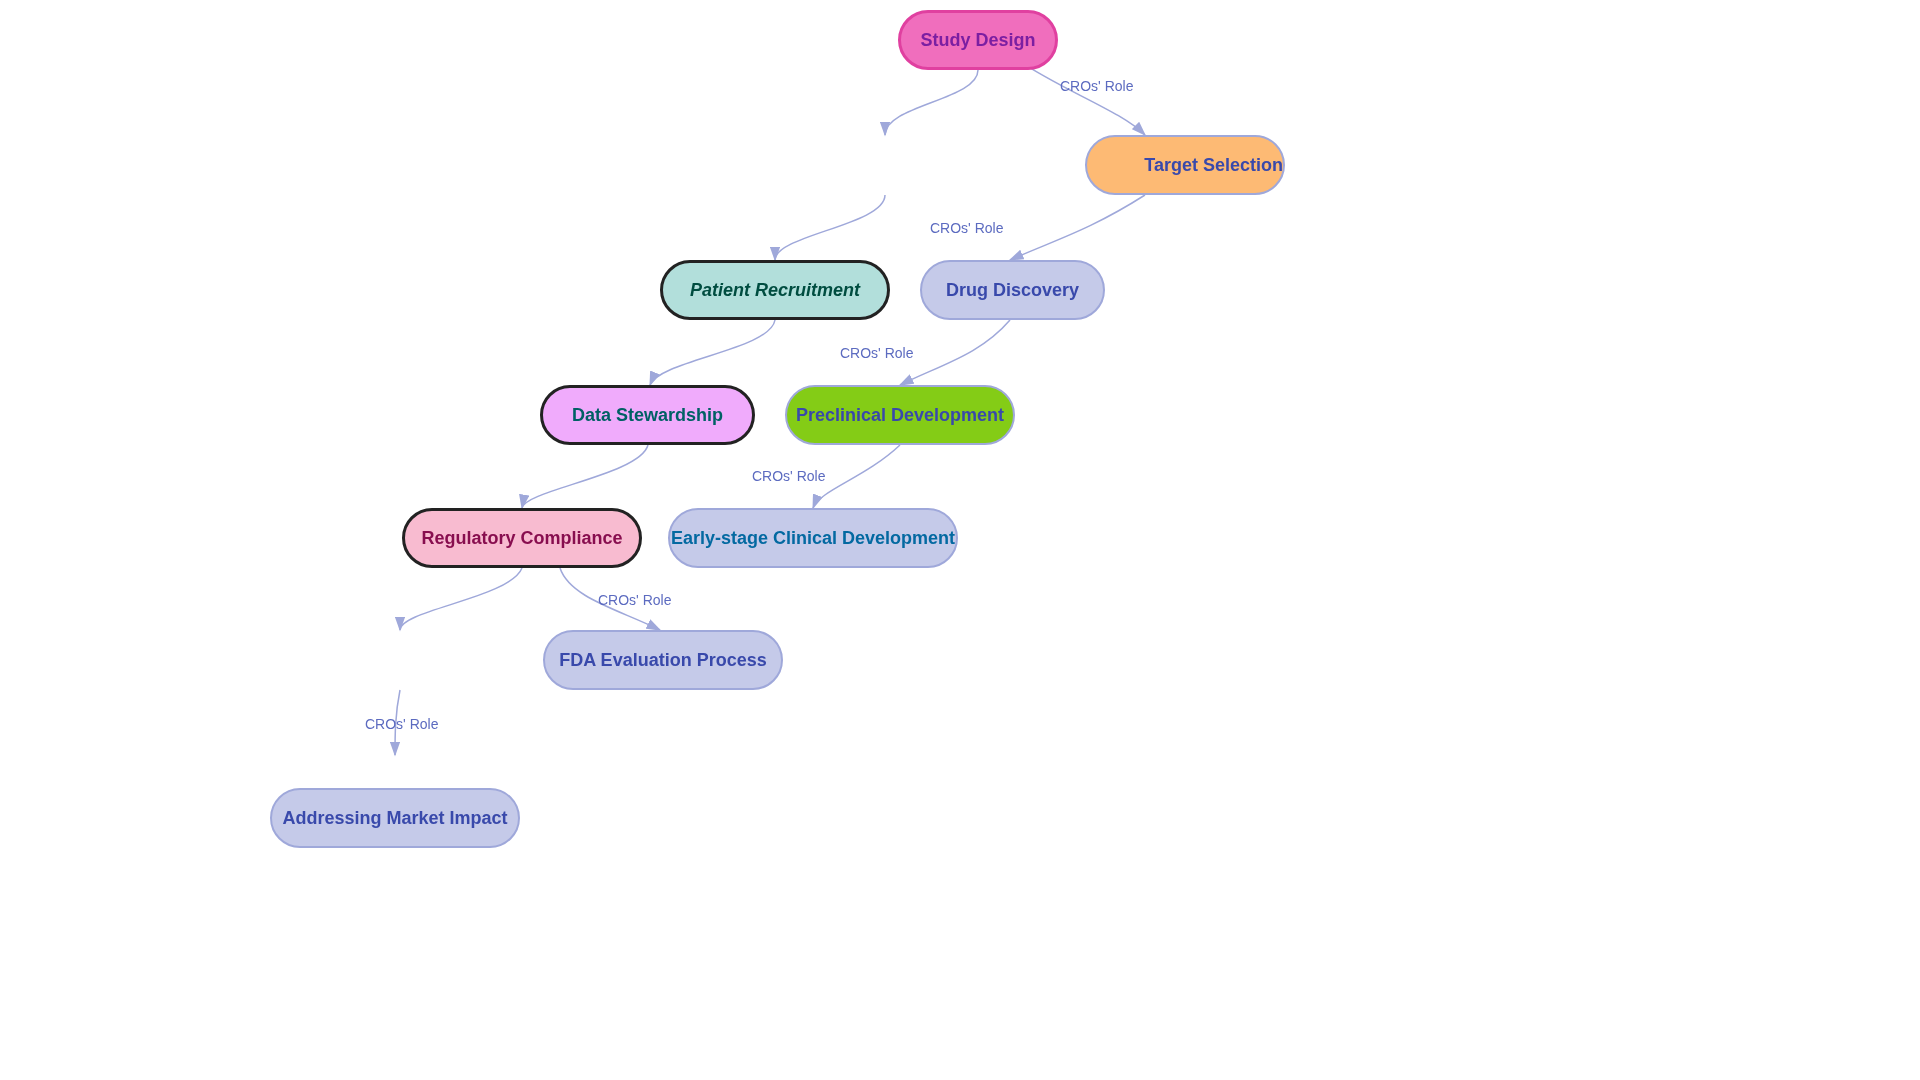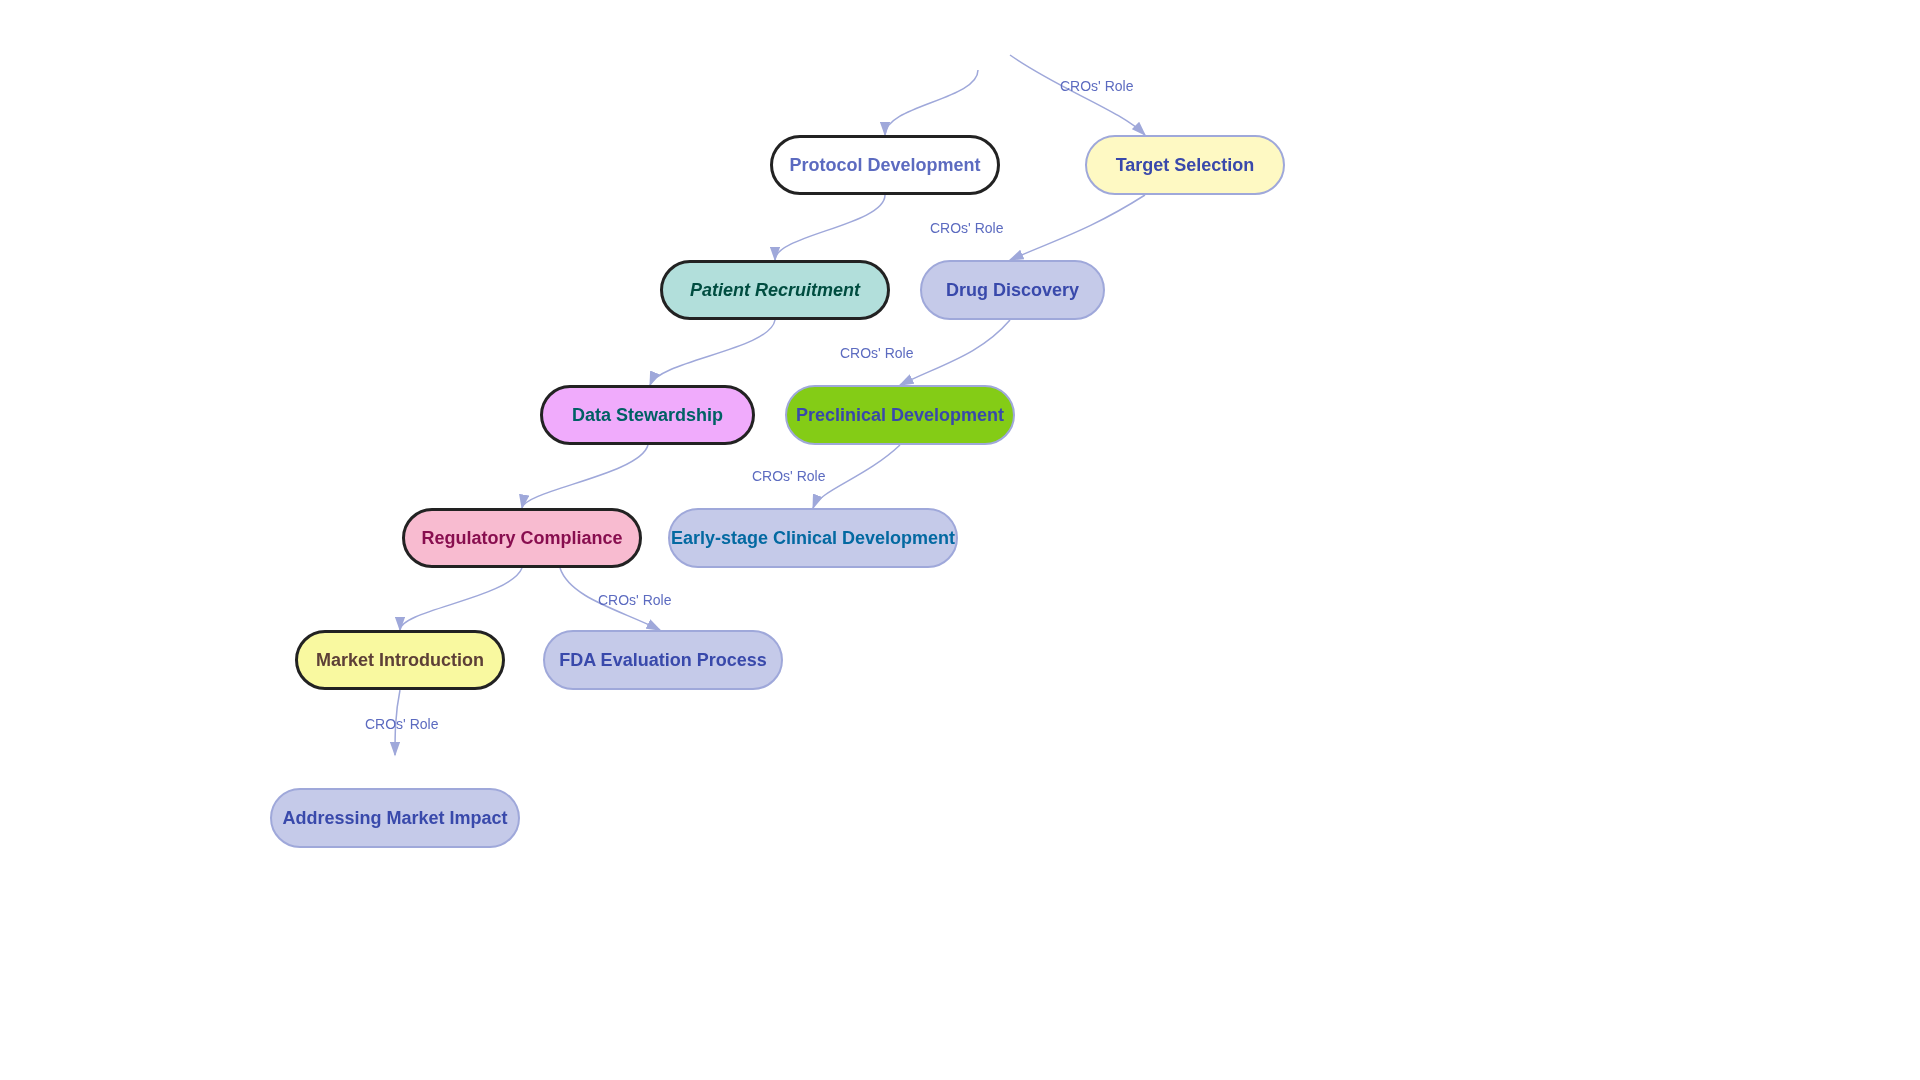--- a/index.html
+++ b/index.html
@@ -54,25 +54,26 @@
       background: #ffffff;
       border: 3px solid #222222;
       color: #5c6bc0;
       left: 770px;
       top: 135px;
     }
     
     .node-target-selection {
       width: 200px;
       height: 60px;
-      background: #fef9c3;
+      background: #fdba74;
       border: 2px solid #9fa8da;
       color: #3949ab;
       left: 1085px;
       top: 135px;
+      justify-content: flex-end;
     }
     
     .node-patient-recruitment {
       width: 230px;
       height: 60px;
       background: #b2dfdb;
       border: 3px solid #222222;
       color: #004d40;
       left: 660px;
       top: 260px;
@@ -204,24 +205,24 @@
 
   </svg>
 
   <div class="cro-label" style="left: 1060px; top: 78px;">CROs' Role</div>
   <div class="cro-label" style="left: 930px; top: 220px;">CROs' Role</div>
   <div class="cro-label" style="left: 840px; top: 345px;">CROs' Role</div>
   <div class="cro-label" style="left: 752px; top: 468px;">CROs' Role</div>
   <div class="cro-label" style="left: 598px; top: 592px;">CROs' Role</div>
   <div class="cro-label" style="left: 365px; top: 716px;">CROs' Role</div>
 
-
-  <div class="node node-protocol-dev">
-    <span>Protocol Development</span>
-  </div>
+  <div class="node node-study-design">
+    <span>Study Design</span>
+  </div>
+
 
   <div class="node node-target-selection">
     <span>Target Selection</span>
   </div>
 
   <div class="node node-patient-recruitment">
     <span>Patient Recruitment</span>
   </div>
 
   <div class="node node-drug-discovery">
@@ -237,23 +238,20 @@
   </div>
 
   <div class="node node-regulatory-compliance">
     <span>Regulatory Compliance</span>
   </div>
 
   <div class="node node-early-stage">
     <span>Early-stage Clinical Development</span>
   </div>
 
-  <div class="node node-market-intro">
-    <span>Market Introduction</span>
-  </div>
 
   <div class="node node-fda-eval">
     <span>FDA Evaluation Process</span>
   </div>
 
   <div class="node node-addressing-market">
     <span>Addressing Market Impact</span>
   </div>
 
 </div>

